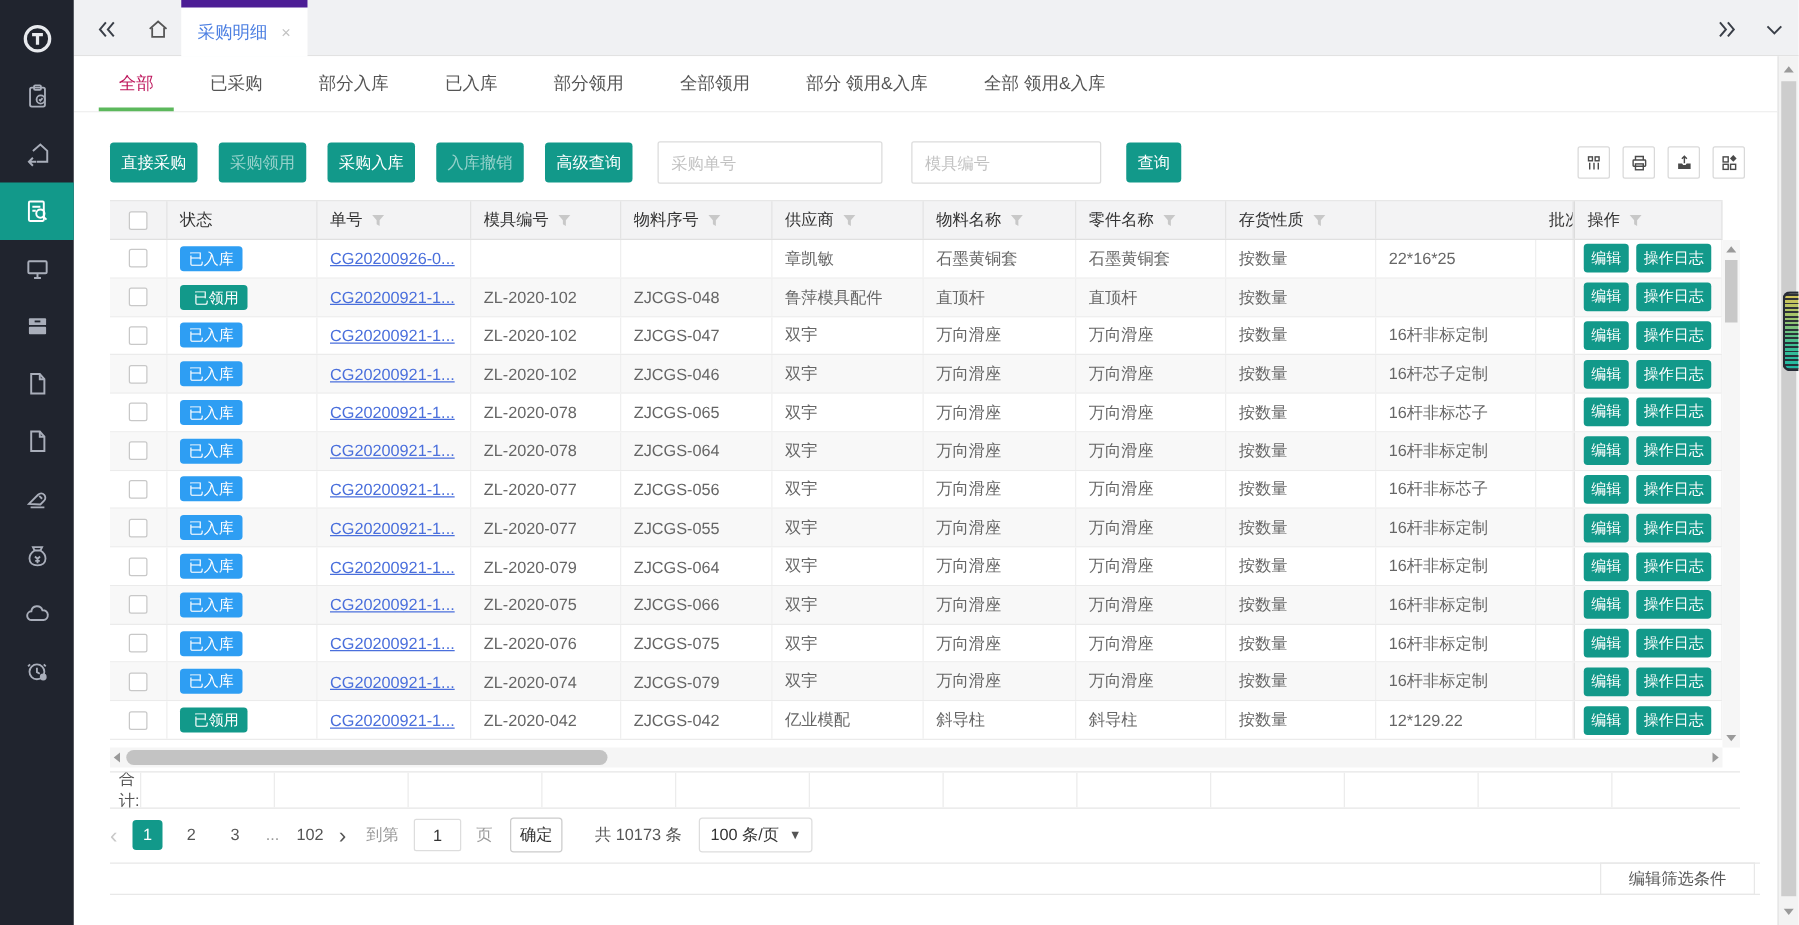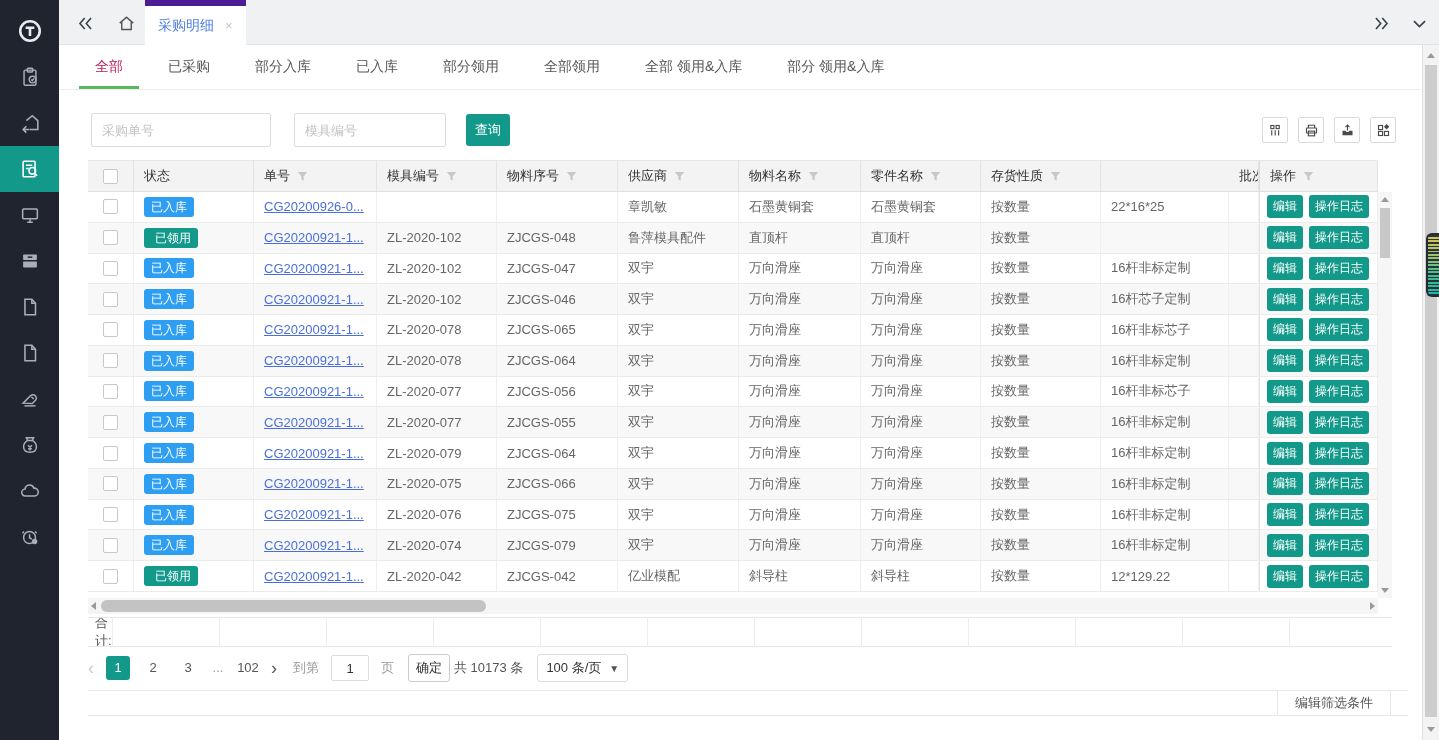--- a/index.html
+++ b/index.html
@@ -85,28 +85,28 @@
   
   .pagination { position:absolute; left:29px; top:560px; height:36px; display:flex; align-items:center; font-size:13px; color:#555; }
   .pg-nav { font-size:18px; color:#555; margin-right:12px; cursor:pointer; line-height:1; }
   .pg-nav.prev { color:#c9c9c9; }
   .pages { display:inline-flex; align-items:center; }
   .pg { min-width:24px; height:24px; line-height:24px; text-align:center; margin-right:11px; cursor:pointer; color:#555; }
   .pg.cur { background:#12998a; color:#fff; border-radius:3px; }
   .pg.dots { color:#999; min-width:14px; }
   .goto-label { color:#9b9b9b; margin:0 4px; }
   .goto-input { width:38px; height:26px; border:1px solid #ddd; border-radius:2px; text-align:center; font-size:13px; color:#333; margin:0 8px; outline:none; font-family:inherit; }
-  .confirm { height:28px; width:42px; background:#fff; border:1px solid #ccc; border-radius:3px; font-size:13px; color:#333; margin:0 4px 0 10px; cursor:pointer; font-family:inherit; }
+  .confirm { height:28px; width:42px; background:#fff; border:1px solid #ccc; border-radius:3px; font-size:13px; color:#333; margin:0 26px 0 10px; cursor:pointer; font-family:inherit; }
   .total { color:#555; margin-right:14px; }
   .psize { height:28px; border:1px solid #ddd; border-radius:3px; display:flex; align-items:center; padding:0 8px; gap:8px; cursor:pointer; color:#333; background:#fff; }
   .psize .caret { font-size:10px; color:#555; }
 
   
   .filter-footer { position:absolute; left:29px; top:600px; width:1320px; height:26px; border-top:1px solid #e8e8e8; border-bottom:1px solid #e8e8e8; }
-  .ff-btn { position:absolute; right:17px; top:-1px; bottom:-1px; width:114px; border:1px solid #e8e8e8; border-top:none; border-bottom:1px solid #e8e8e8; display:flex; align-items:center; justify-content:center; font-size:13px; color:#555; cursor:pointer; border-top:1px solid #e8e8e8; }
+  .ff-btn { position:absolute; right:4px; top:-1px; bottom:-1px; width:124px; border:1px solid #e8e8e8; border-top:none; border-bottom:1px solid #e8e8e8; display:flex; align-items:center; justify-content:center; font-size:13px; color:#555; cursor:pointer; border-top:1px solid #e8e8e8; }
 
   
   .outer-sb { position:absolute; right:0; top:45px; width:17px; height:695px; background:#f3f3f3; border-left:1px solid #e3e3e3; z-index:4; }
   .outer-sb .tri.up { left:4px; top:8px; }
   .outer-sb .tri.down { left:4px; bottom:8px; }
   .outer-thumb { position:absolute; left:2px; right:2px; top:20px; height:652px; background:#cdcdcd; }
 
   
   .edge-widget { position:absolute; right:0; top:233px; width:13px; height:64px; z-index:6; border:2px solid #272b35; border-right:none; border-radius:6px 0 0 6px;
     background-image:repeating-linear-gradient(to bottom, rgba(39,43,53,.95) 0 1.5px, transparent 1.5px 3.5px), linear-gradient(#d9c556, #9cc46e, #3fbf92, #1eb8a5); }
@@ -239,30 +239,37 @@
       <div class="ftab">
         <span>已入库</span>
       </div>
       <div class="ftab">
         <span>部分领用</span>
       </div>
       <div class="ftab">
         <span>全部领用</span>
       </div>
       <div class="ftab">
+        <span>部分 领用&amp;入库</span>
+      </div>
+      <div class="ftab">
         <span>全部 领用&amp;入库</span>
       </div>
-      <div class="ftab">
-        <span>部分 领用&amp;入库</span>
-      </div>
     </div>
 
   <div class="content">
 
     <div class="toolbar">
+      <span style="display:flex;align-items:center;">
+          <button class="btn">直接采购</button>
+          <button class="btn dim">采购领用</button>
+          <button class="btn">采购入库</button>
+          <button class="btn dim">入库撤销</button>
+          <button class="btn">高级查询</button>
+        </span>
       <input class="inp" type="text" placeholder="采购单号" style="">
       <input class="inp short" type="text" placeholder="模具编号" style="">
       <button class="btn query">查询</button>
       <span class="tools">
           <span class="tool-btn">
             <svg viewBox="0 0 24 24" fill="none" stroke="currentColor" stroke-width="1.8">
               <rect x="4.5" y="4" width="5" height="5"></rect>
               <rect x="13" y="4" width="5" height="5"></rect>
               <path d="M6 11.5V20M11.5 11.5V20M17 11.5V20"></path>
             </svg>

